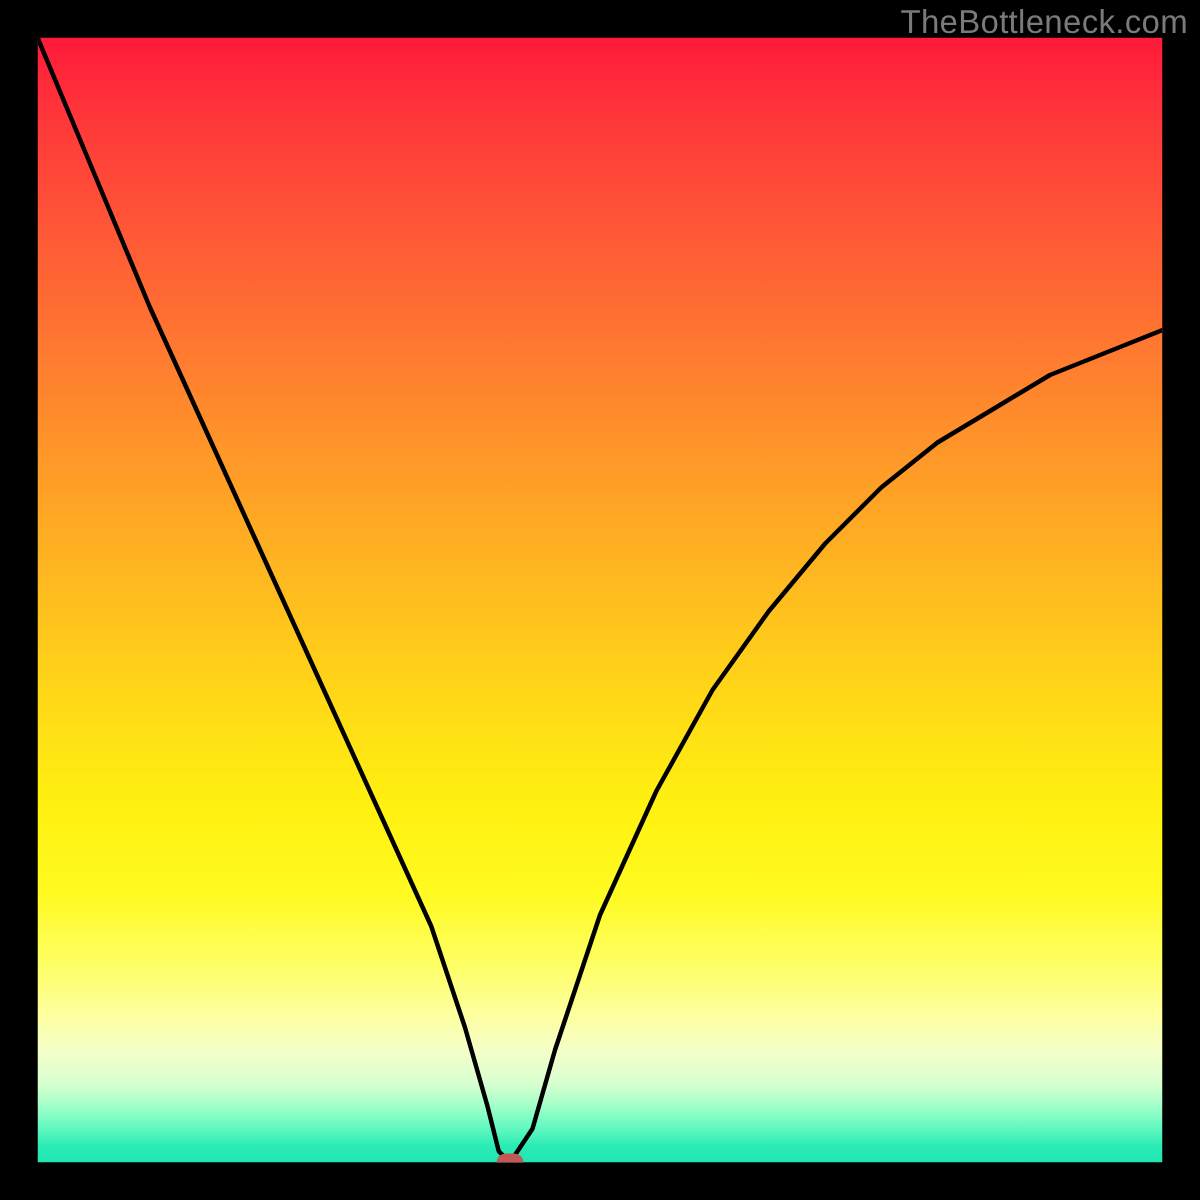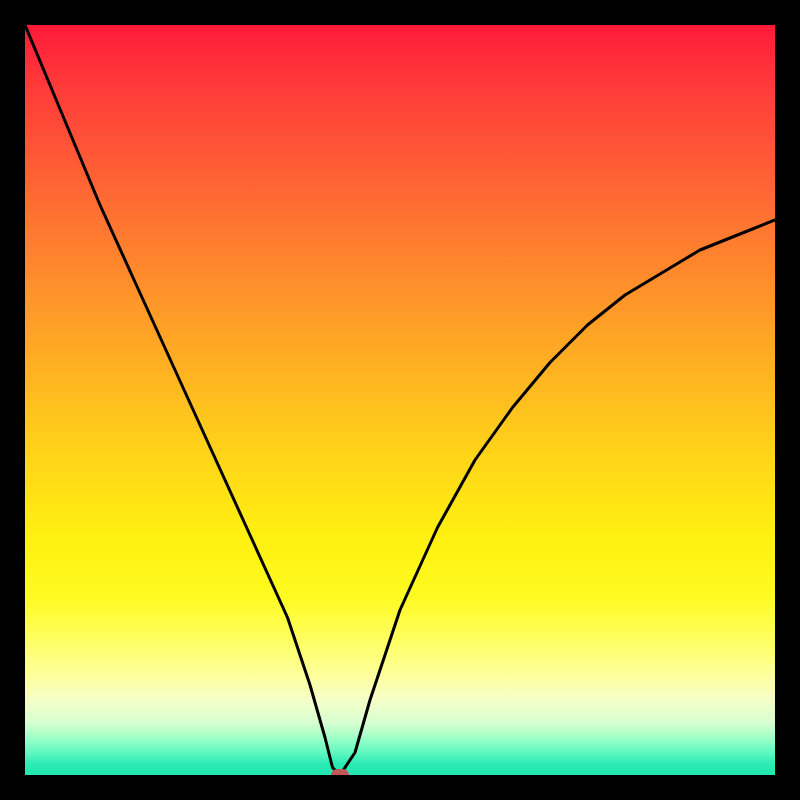--- a/index.html
+++ b/index.html
@@ -70,20 +70,21 @@
     border-radius: 6px;
     background: #c05858;
     transform: translate(-50%, -50%);
   }
 </style>
 </head>
 <body>
 
 <div class="frame">
 
+  <div class="watermark">TheBottleneck.com</div>
 
   <div class="plot-area">
     <div class="gradient-bg"></div>
 
     <svg class="curve" viewBox="0 0 750 750" preserveAspectRatio="none">
       <path id="curve-path" fill="none" stroke="#000" stroke-width="3" stroke-linecap="round" stroke-linejoin="round" d="M0.0 0.0 L37.5 90.0 L75.0 180.0 L112.5 262.5 L150.0 345.0 L187.5 427.5 L225.0 510.0 L262.5 592.5 L285.0 660.0 L300.0 712.5 L307.5 742.5 L315.0 750.0 L330.0 727.5 L345.0 675.0 L375.0 585.0 L412.5 502.5 L450.0 435.0 L487.5 382.5 L525.0 337.5 L562.5 300.0 L600.0 270.0 L637.5 247.5 L675.0 225.0 L712.5 210.0 L750.0 195.0"></path>
     </svg>
 
     <div class="dot" id="marker-dot" style="left: 315px; top: 750px;"></div>
   </div>

